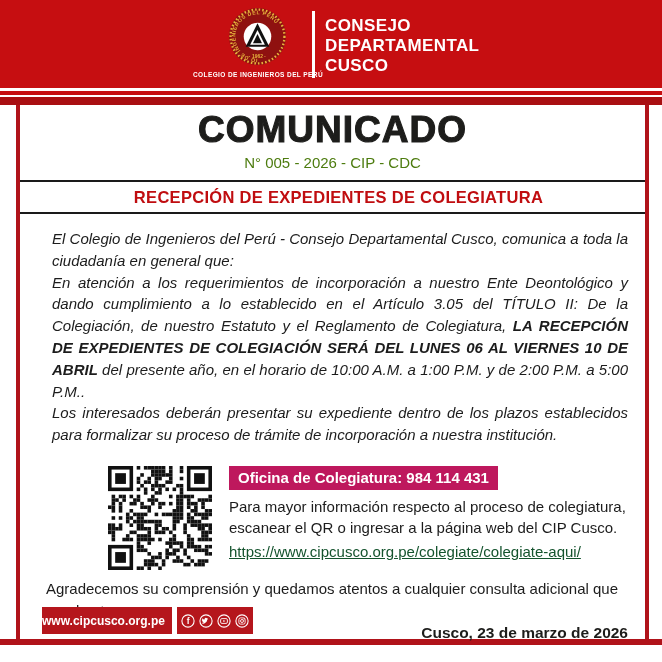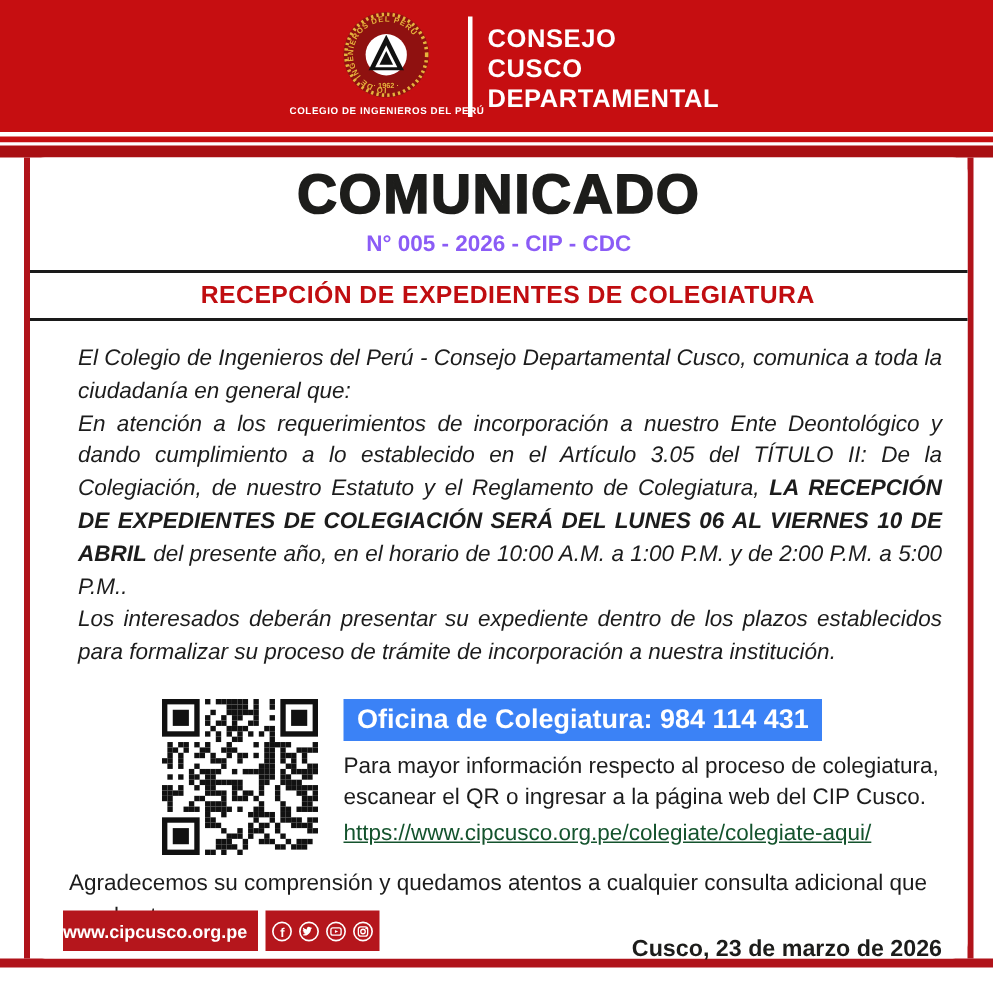--- a/index.html
+++ b/index.html
@@ -23,35 +23,35 @@
 
   
   .frame-left {position:absolute;left:16px;top:105px;width:4px;height:534px;background:#B0131A;}
   .frame-right{position:absolute;left:645px;top:105px;width:4px;height:534px;background:#B0131A;}
   .frame-bottom{position:absolute;left:0;top:639px;width:662px;height:6px;background:#B0131A;}
 
   
   .card{position:absolute;left:20px;top:105px;width:625px;height:534px;background:#fff;color:#1c1c1c;border-radius:10px;}
   .main-title{margin:4px 0 0 0;text-align:center;font-size:37px;font-weight:900;
     letter-spacing:1px;color:#1d1d1b;-webkit-text-stroke:1.1px #1d1d1b;}
-  .doc-number{text-align:center;font-size:15px;font-weight:bold;margin-top:3px;color:#8b5cf6;}
+  .doc-number{text-align:center;font-size:15px;font-weight:normal;margin-top:3px;color:#4d7c0f;}
   .rule{height:2px;background:#1a1a1a;margin:0;border:0;}
   .rule1{margin-top:9px;}
   .banner{text-align:center;color:#C00D10;font-weight:800;font-size:16.5px;
     letter-spacing:.3px;padding:6px 0 5px 12px;}
   .body-text{padding:14px 17px 0 32px;font-size:15px;line-height:21.8px;text-align:justify;}
   .body-text p{margin:0;font-style:italic;}
   .bold{font-weight:bold;}
 
   
   .qr-row{display:flex;margin:20px 17px 0 88px;}
   .qr-box{width:104px;height:104px;flex:0 0 104px;}
   .qr-col{padding-left:17px;flex:1;}
-  .office-badge{display:inline-block;background:#3b82f6;color:#fff;font-weight:bold;
-    font-size:18px;padding:3px 9px 4px 9px;}
+  .office-badge{display:inline-block;background:#be185d;color:#fff;font-weight:bold;
+    font-size:15px;padding:3px 9px 4px 9px;}
   .qr-text{margin:6px 0 0 0;font-size:15px;line-height:21.5px;}
   .qr-link{display:inline-block;margin-top:4px;font-size:15px;color:#14532d;
     text-decoration:underline;}
 
   .closing{margin:8px 17px 0 26px;font-size:15px;line-height:21.8px;}
   .date-line{margin:2px 17px 0 0;text-align:right;font-size:15.5px;font-weight:bold;color:#1d1d1b;}
 
   
   .web-box{position:absolute;left:42px;top:607px;width:130px;height:27px;background:#B5161C;
     color:#fff;font-size:12px;font-weight:bold;display:flex;align-items:center;justify-content:flex-start;}
@@ -77,22 +77,22 @@
       <circle cx="30" cy="30" r="14" fill="#fff"></circle>
       <polygon points="30,16.5 42,40.5 18,40.5" fill="#111"></polygon>
       <polygon points="30,23.5 37.5,38.5 22.5,38.5" fill="#fff"></polygon>
       <polygon points="30,27.5 34.6,36.8 25.4,36.8" fill="#111"></polygon>
       <text x="30" y="52.3" font-size="5" fill="#E6B33C" font-weight="bold" text-anchor="middle">· 1962 ·</text>
     </svg>
     <div class="seal-caption">COLEGIO DE INGENIEROS DEL PERÚ</div>
     <div class="hdr-divider"></div>
     <div class="org-title">
       <div>CONSEJO</div>
+      <div>DEPARTAMENTAL</div>
       <div>CUSCO</div>
-      <div>DEPARTAMENTAL</div>
     </div>
   </div>
 
   <div class="stripe-w1"></div>
   <div class="stripe-r"></div>
   <div class="stripe-w2"></div>
   <div class="band-dark"></div>
 
   <div class="frame-left"></div>
   <div class="frame-right"></div>

